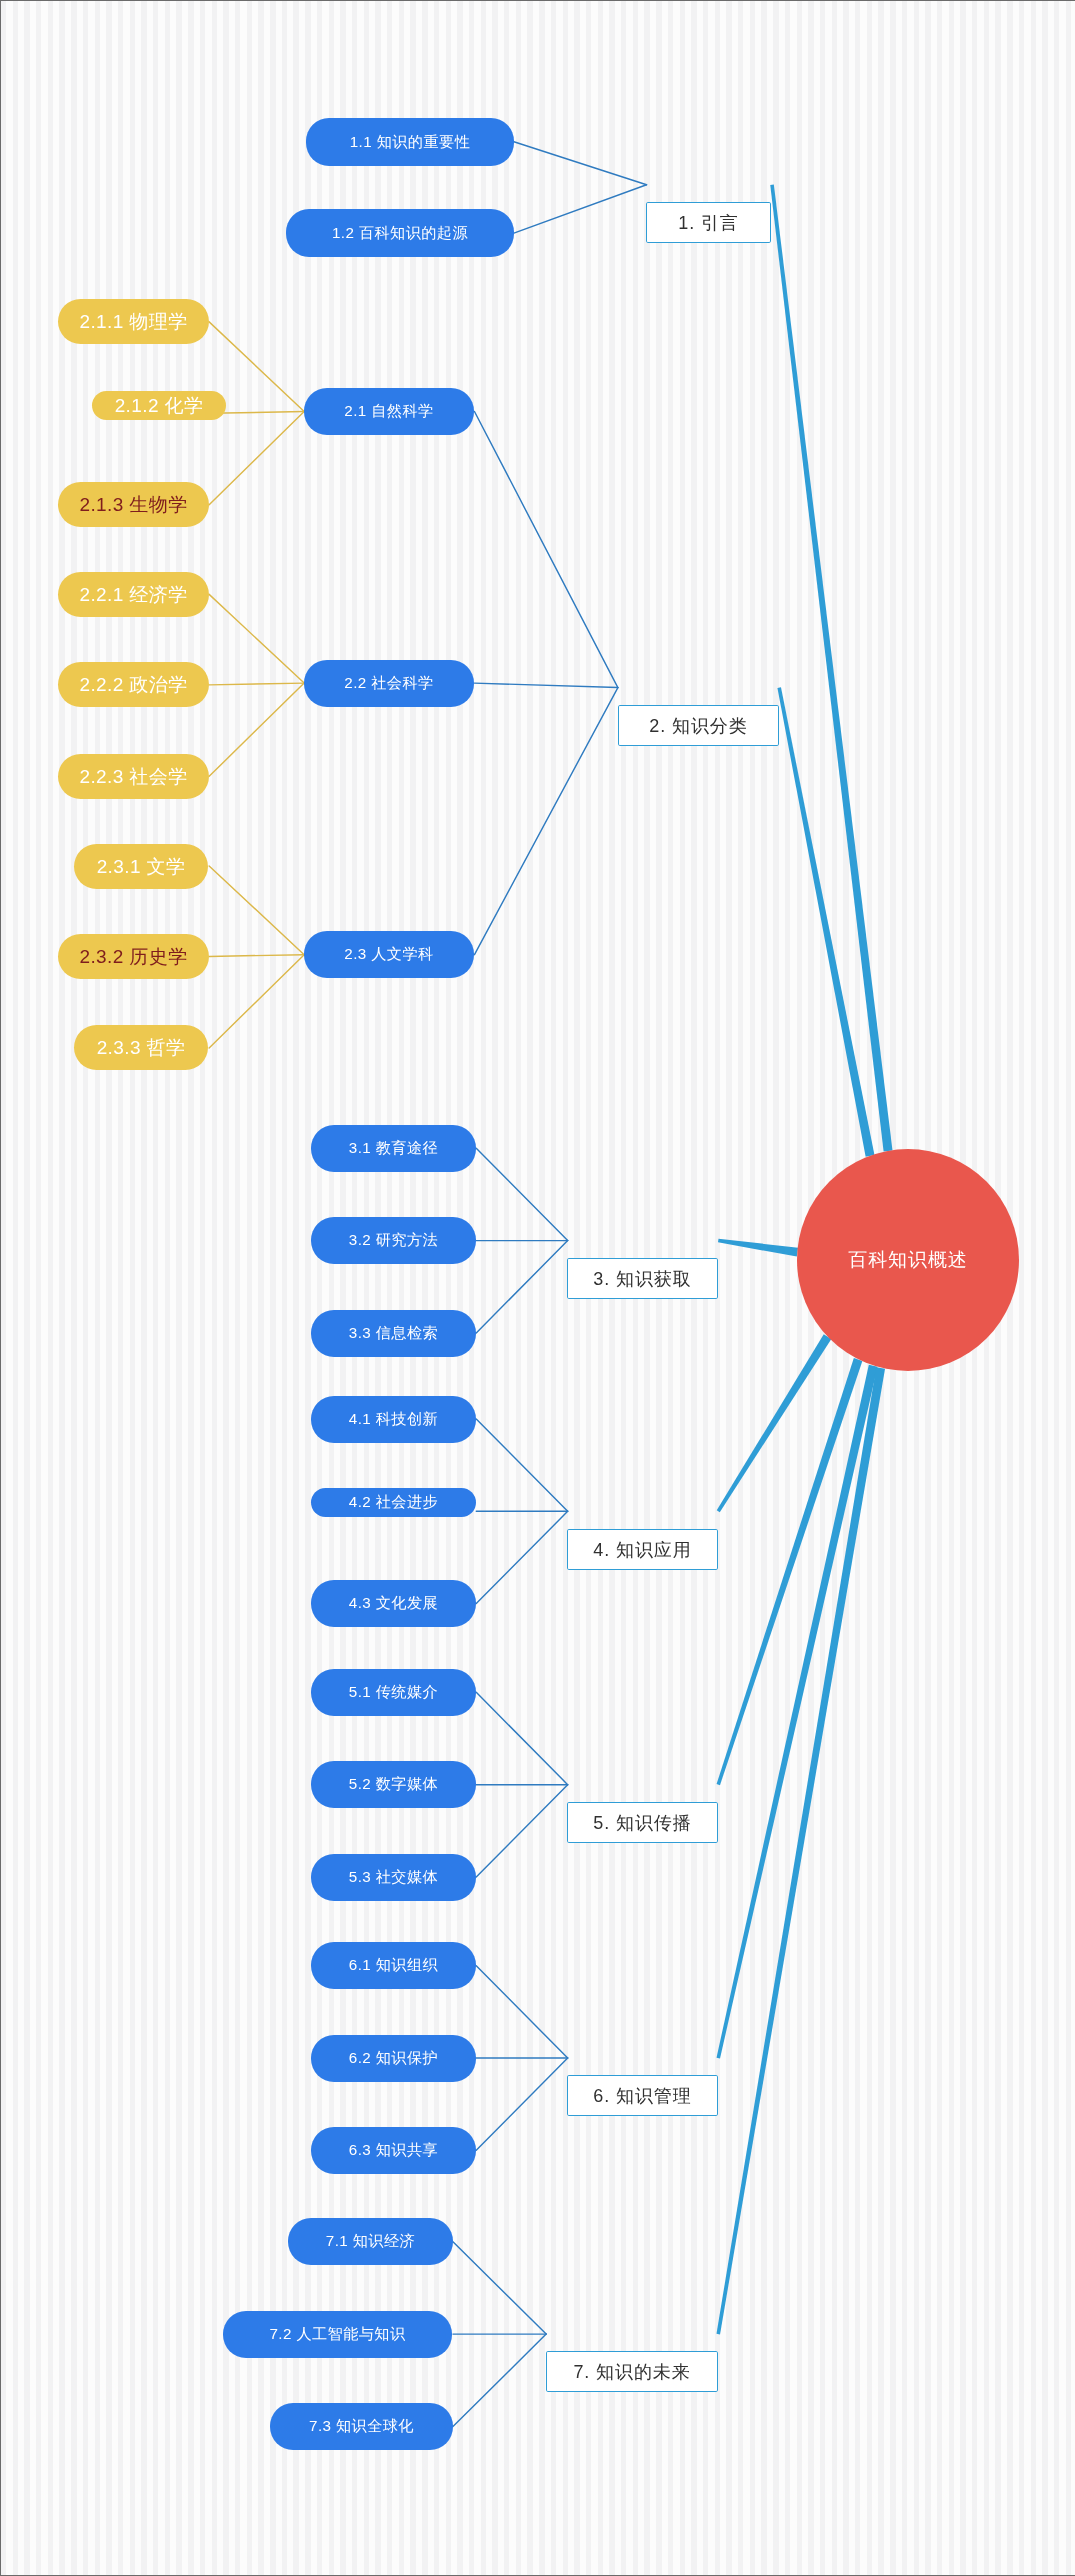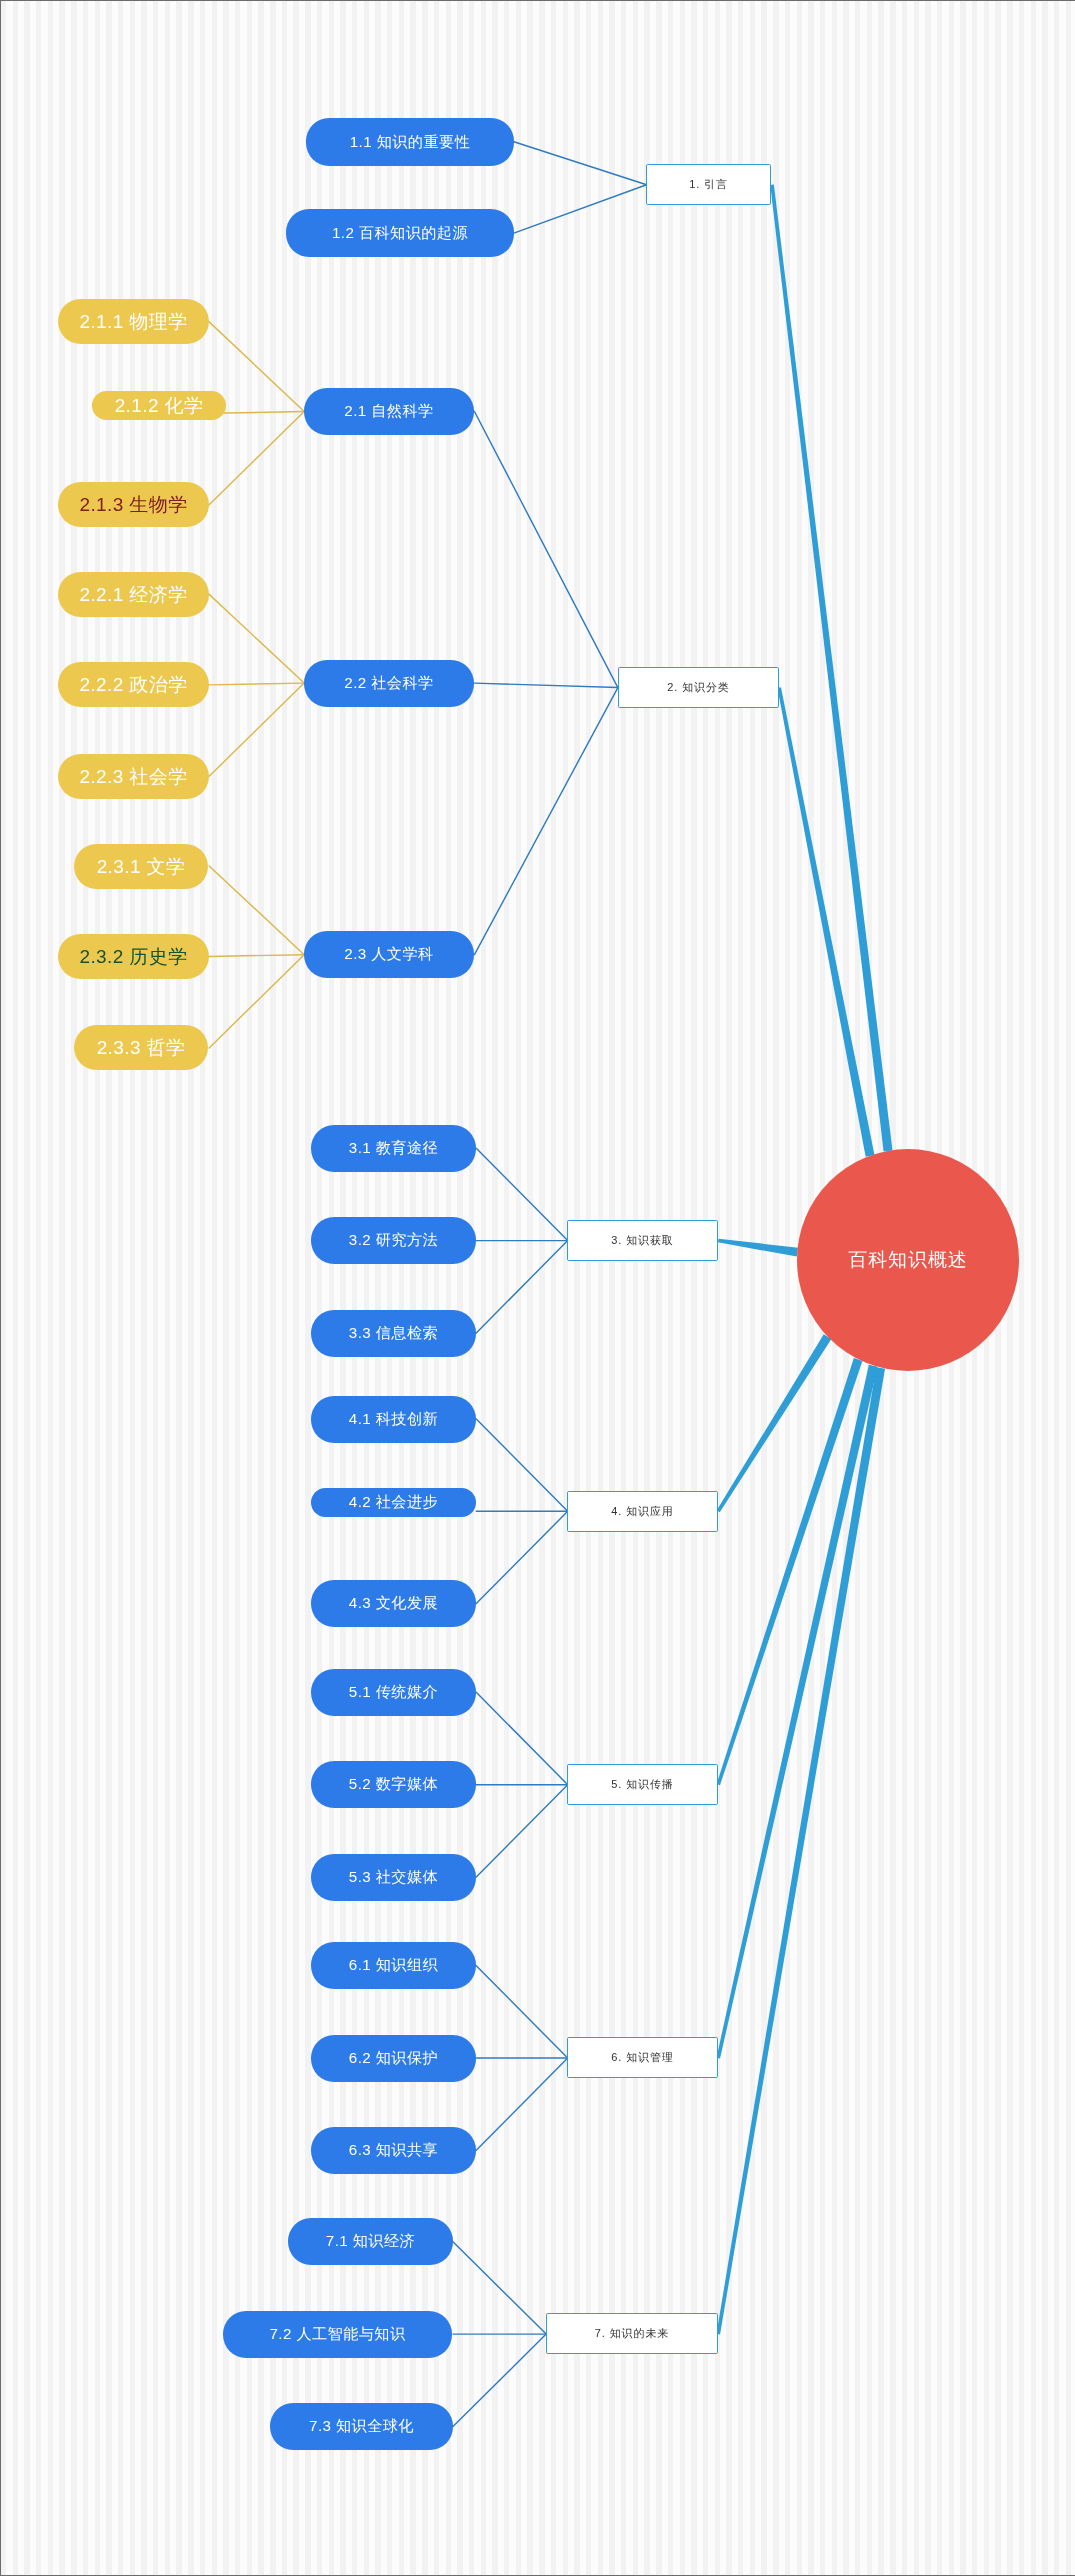--- a/index.html
+++ b/index.html
@@ -52,22 +52,23 @@
     font-size: 19px;
     letter-spacing: 0.9px;
     background: #e9574d;
   }
   
   .node--main {
     background: #ffffff;
     border: 1.8px solid #2f9dd6;
     border-radius: 1.8px;
     color: #303030;
-    font-size: 11px;
+    font-size: 18px;
     letter-spacing: 0.9px;
+    margin-top: 38px;
   }
   
   .node--sub {
     background: #2d7be8;
     border-radius: 23px;
     color: #ffffff;
     font-size: 15.2px;
     letter-spacing: 0.4px;
   }
   
@@ -160,21 +161,21 @@
       </div>
       <div class="node node--leaf" style="left: 57px; top: 661px; width: 151px; height: 45px; background: rgb(237, 200, 79); color: rgb(255, 255, 255);">
         <span>2.2.2 政治学</span>
       </div>
       <div class="node node--leaf" style="left: 57px; top: 753px; width: 151px; height: 45px; background: rgb(237, 200, 79); color: rgb(255, 255, 255);">
         <span>2.2.3 社会学</span>
       </div>
       <div class="node node--leaf" style="left: 73px; top: 843px; width: 134px; height: 45px; background: rgb(237, 200, 79); color: rgb(255, 255, 255);">
         <span>2.3.1 文学</span>
       </div>
-      <div class="node node--leaf" style="left: 57px; top: 933px; width: 151px; height: 45px; background: rgb(237, 200, 79); color: #14532d;">
+      <div class="node node--leaf" style="left: 57px; top: 933px; width: 151px; height: 45px; background: rgb(237, 200, 79); color: #7f1d1d;">
         <span>2.3.2 历史学</span>
       </div>
       <div class="node node--leaf" style="left: 73px; top: 1024px; width: 134px; height: 45px; background: rgb(237, 200, 79); color: rgb(255, 255, 255);">
         <span>2.3.3 哲学</span>
       </div>
       <div class="node node--main" style="left: 566px; top: 1219px; width: 151px; height: 41px; background: rgb(255, 255, 255); border-color: rgb(47, 157, 214); color: rgb(48, 48, 48);">
         <span>3. 知识获取</span>
       </div>
       <div class="node node--sub" style="left: 310px; top: 1124px; width: 165px; height: 47px; background: rgb(45, 123, 232); color: rgb(255, 255, 255);">
         <span>3.1 教育途径</span>

